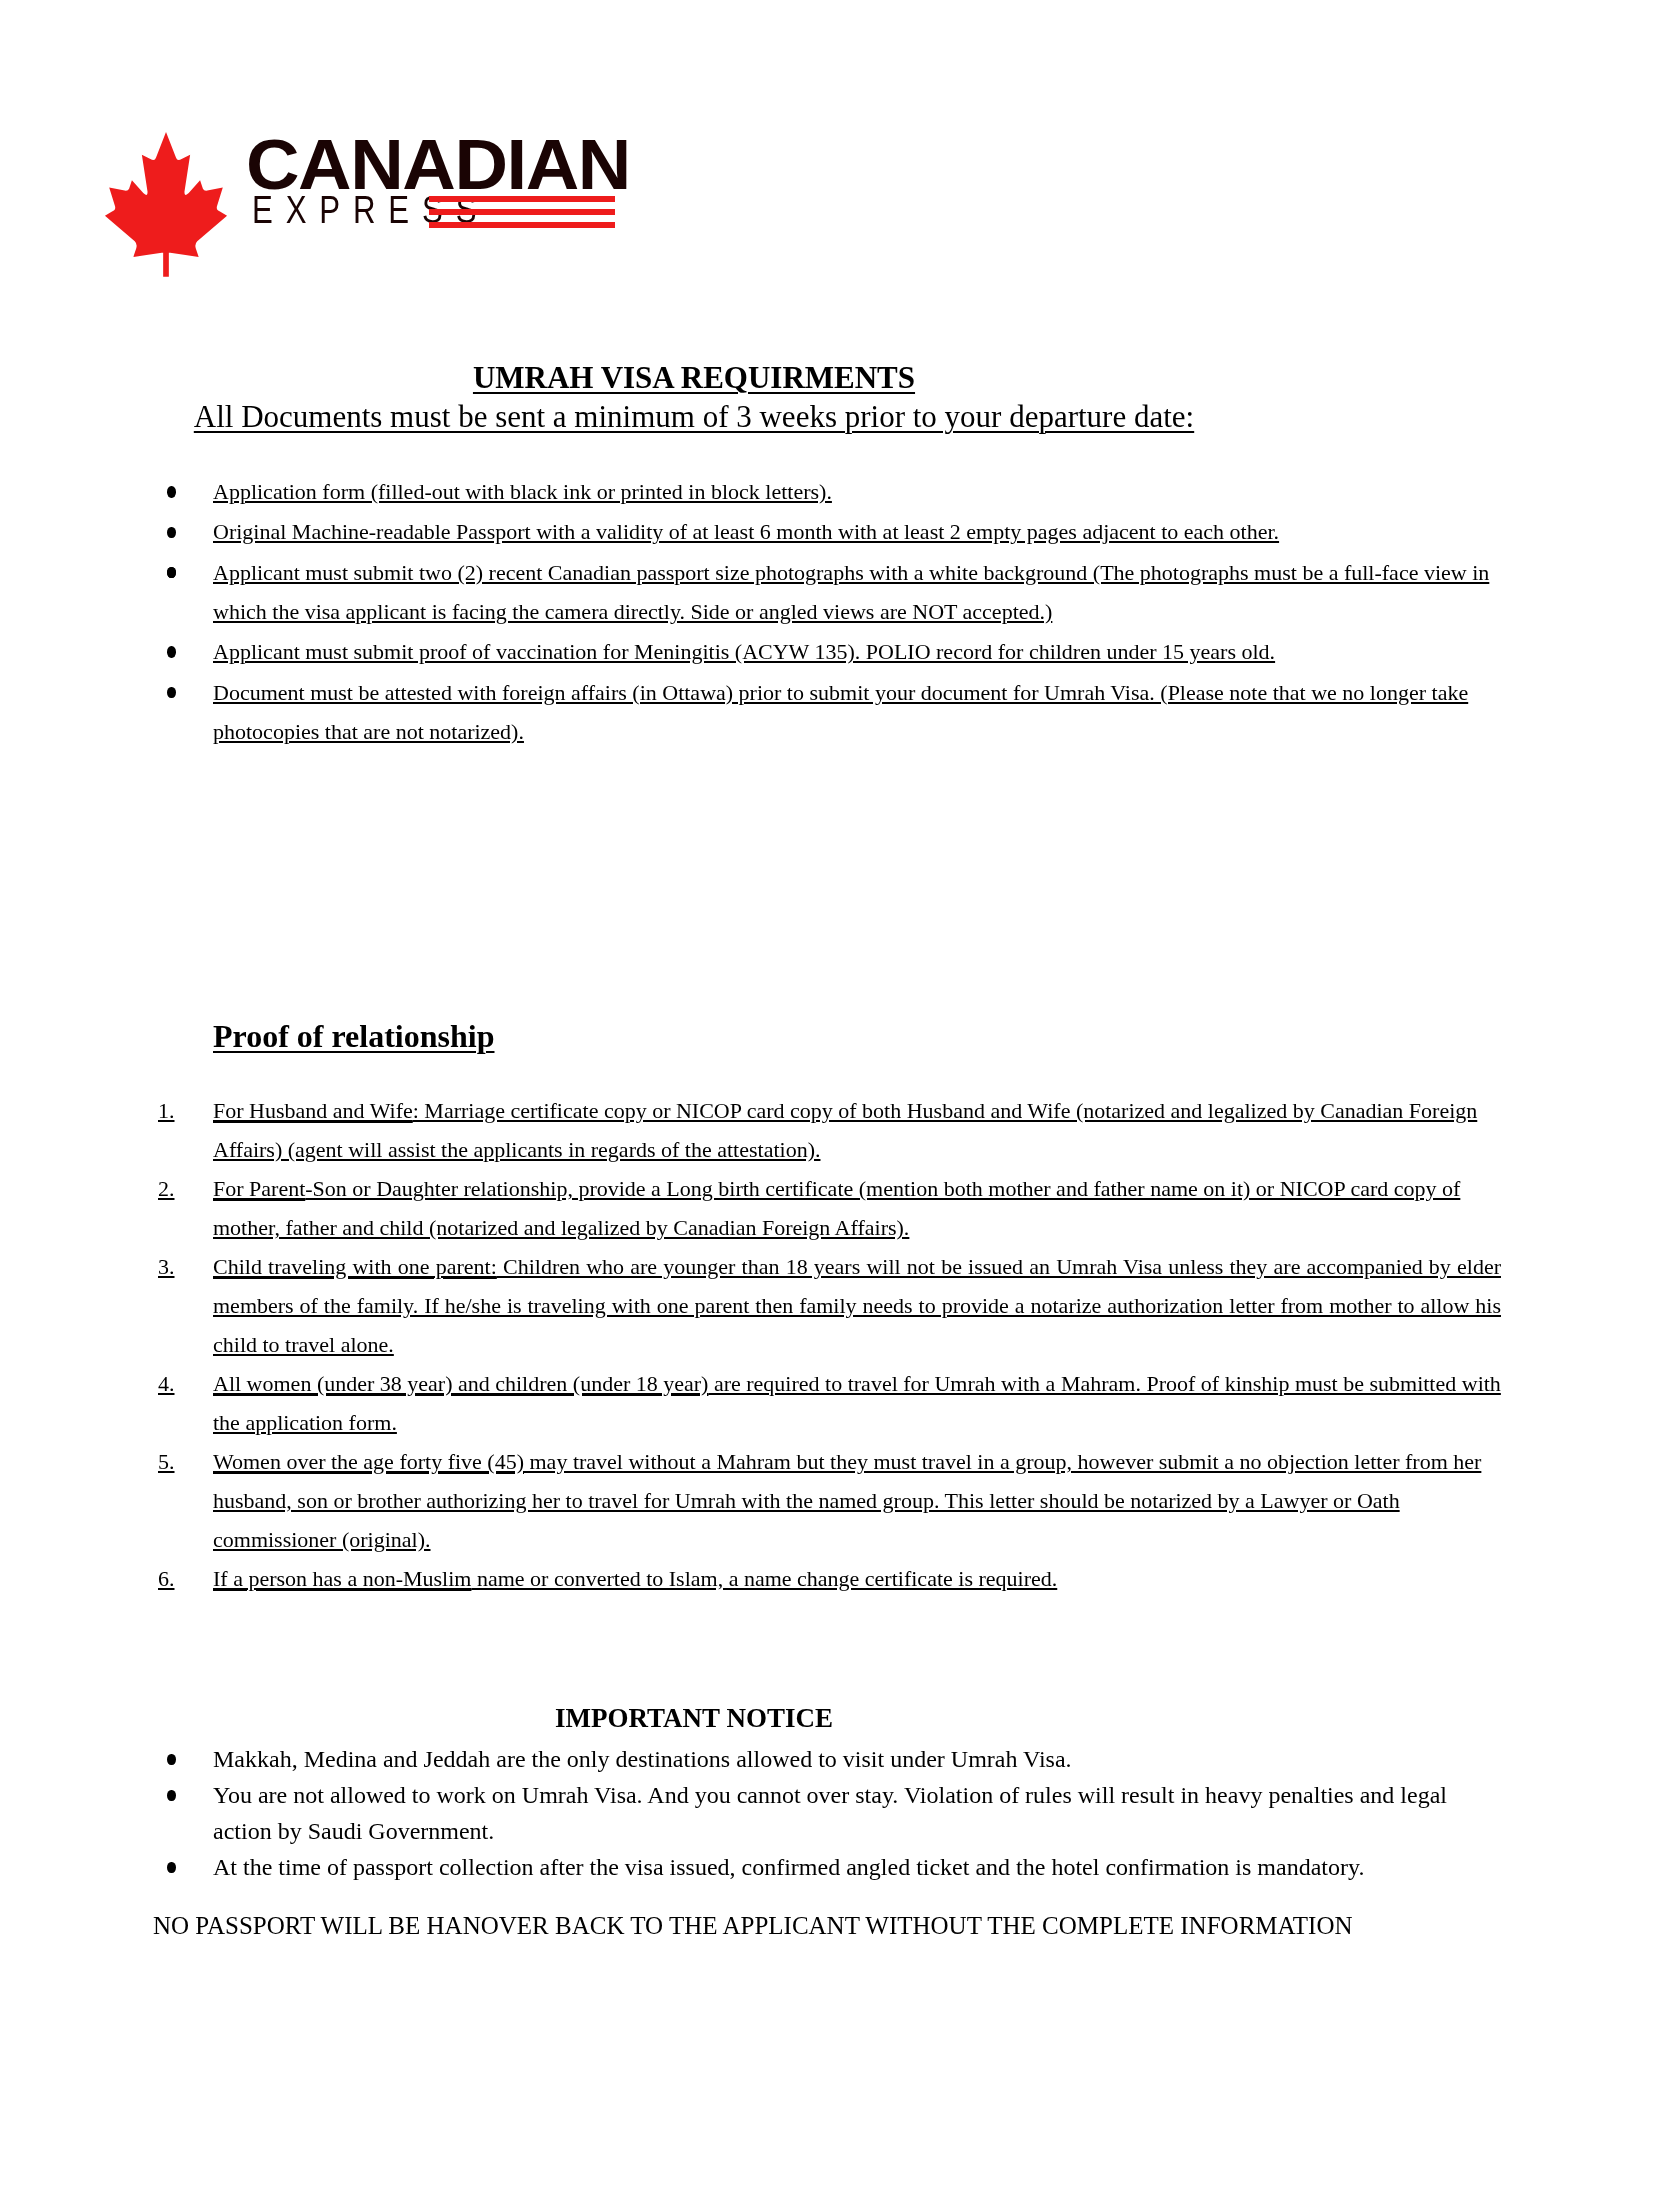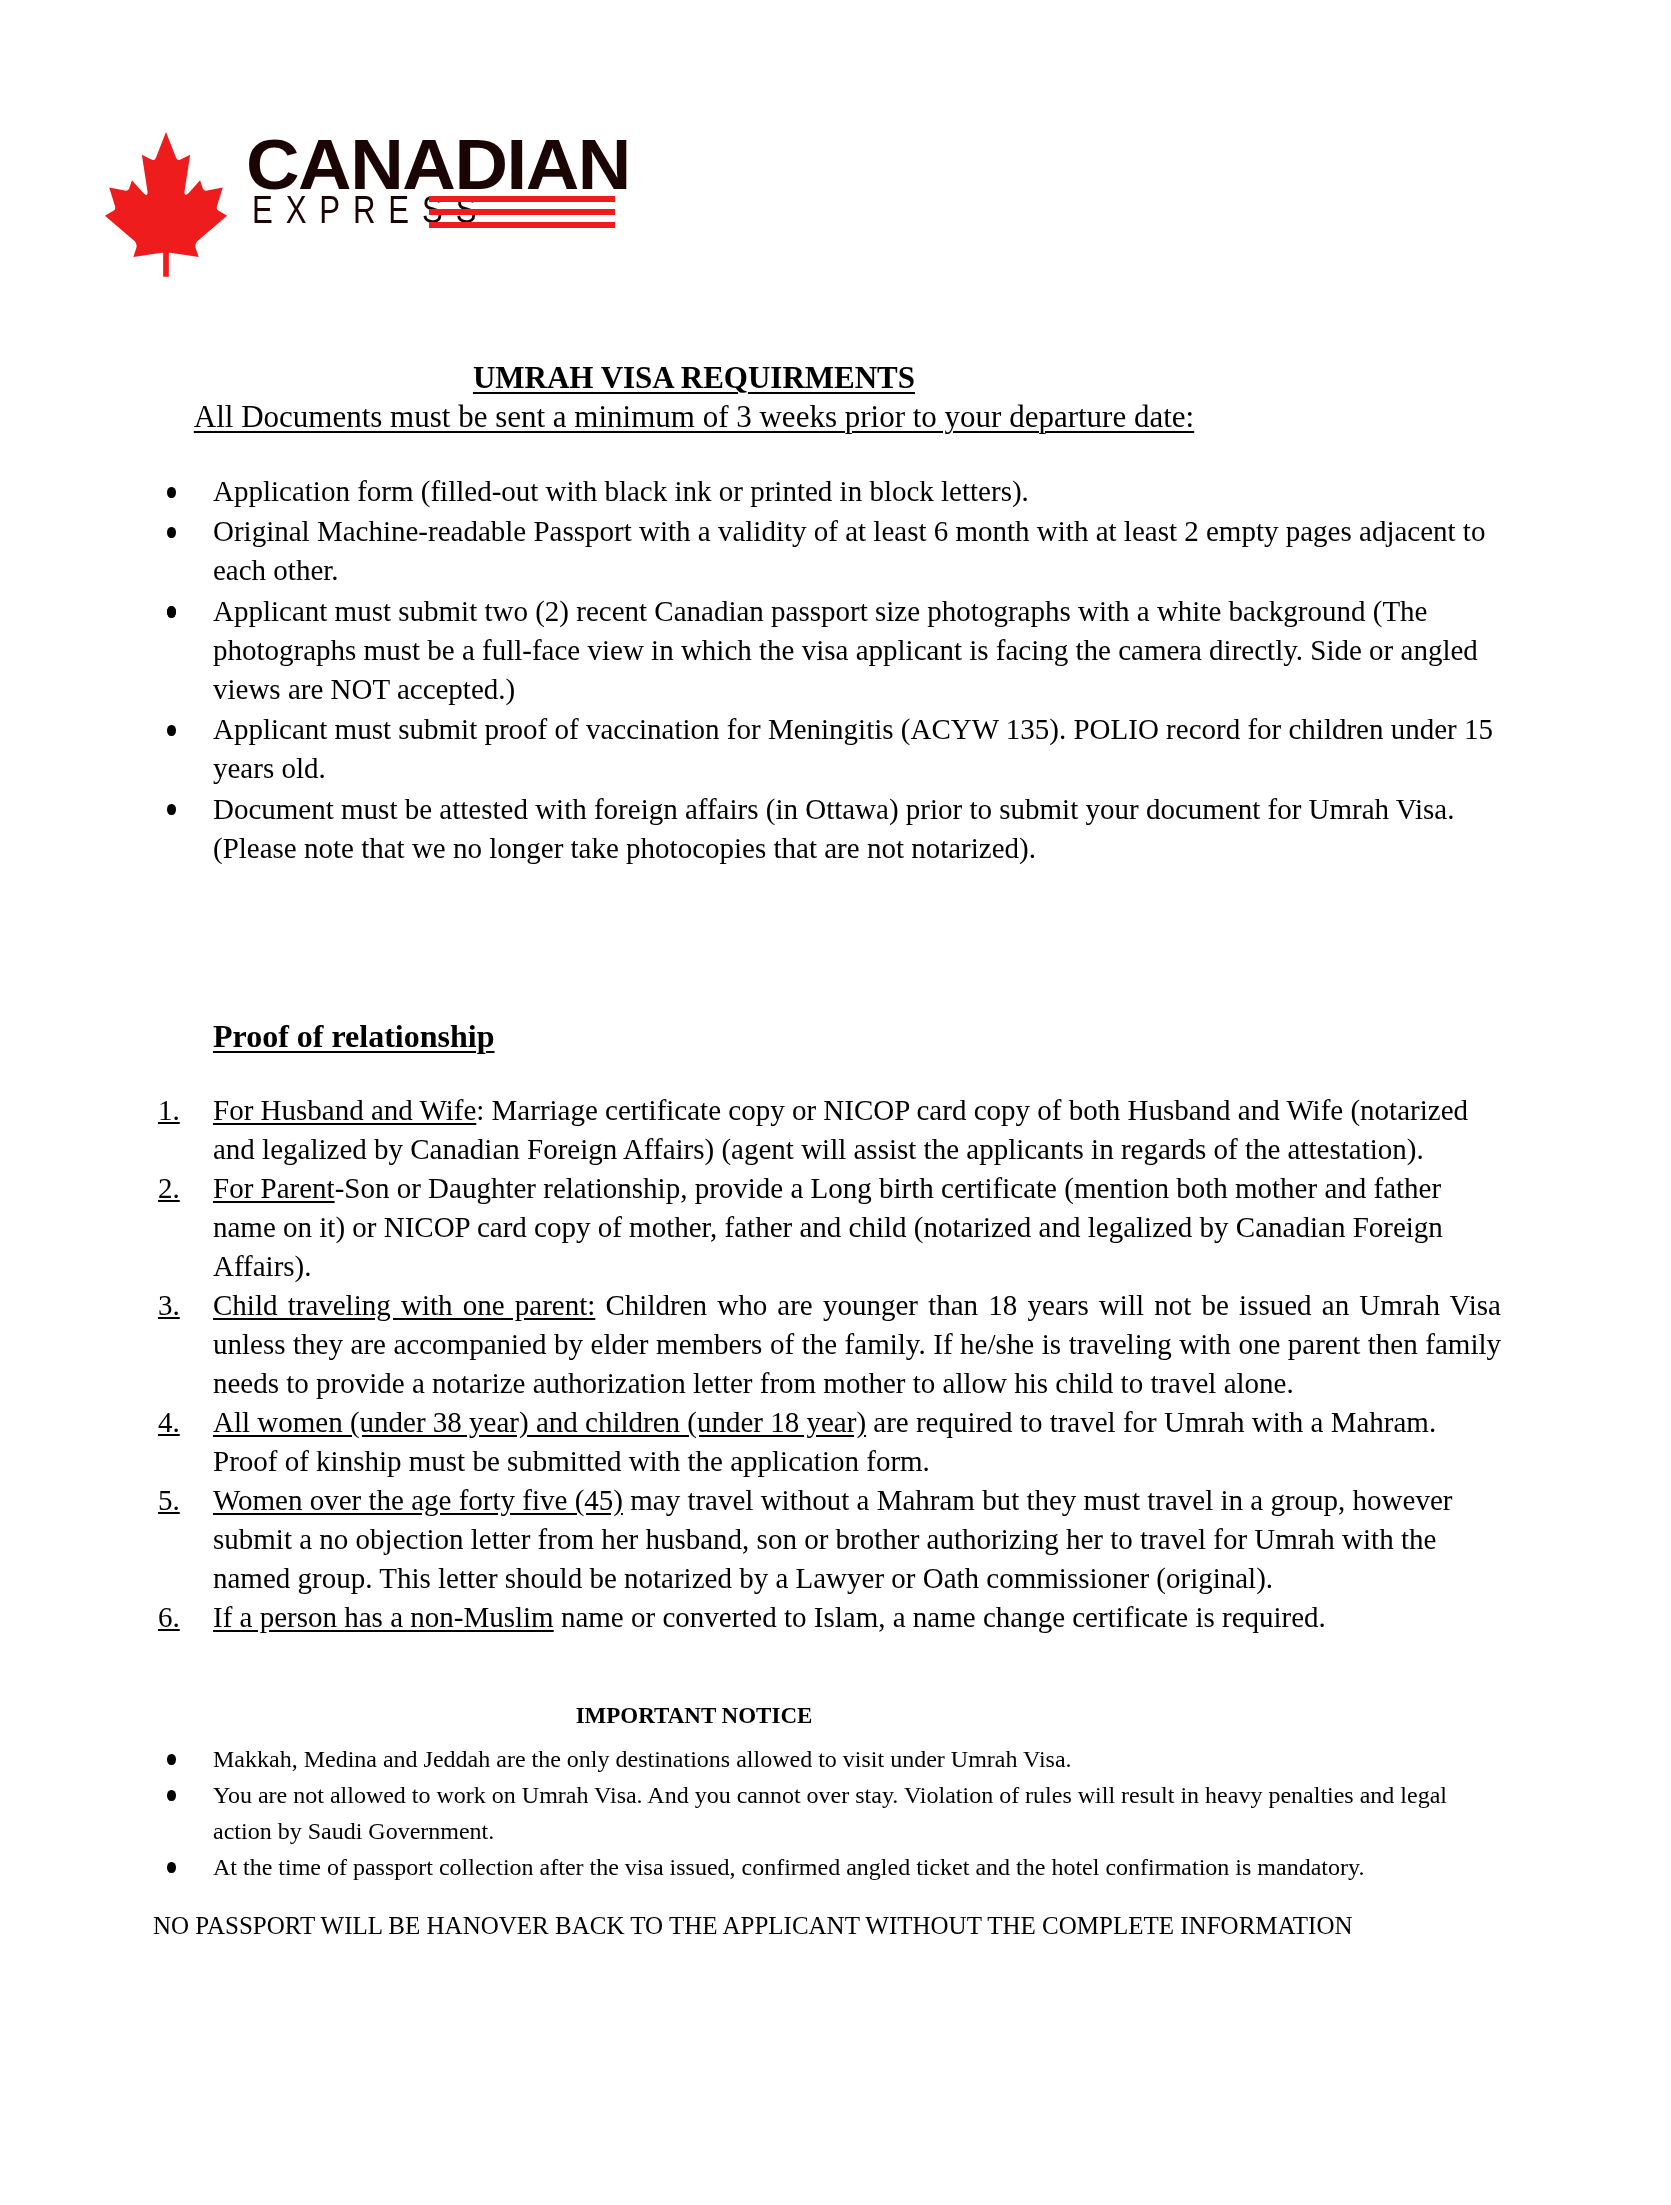--- a/index.html
+++ b/index.html
@@ -23,37 +23,37 @@
 
     
     .center { left: 0; width: 1388px; text-align: center; }
     #title { top: 360px; font-size: 31px; font-weight: bold; }
     #title span, #subtitle span { text-decoration: underline; text-decoration-thickness: 2.1px; text-underline-offset: 3.6px; }
     #subtitle { top: 399px; font-size: 31px; font-weight: normal; }
 
     
     .list { left: 0; width: 1672px; margin: 0; padding: 0; list-style: none; }
     .item { position: relative; padding-left: 213px; padding-right: 171px; }
-    .body-text { font-size: 29px; line-height: 39px; }
+    .body-text { font-size: 22px; line-height: 39px; text-decoration: underline; }
     .marker { position: absolute; left: 157px; top: 0; width: 28.5px; text-align: center; }
     .bullet-dot { display: inline-block; width: 8.5px; height: 11.4px; border-radius: 50%; background: #000; vertical-align: middle; margin-top: -4.3px; }
     .num { left: 158px; text-align: left; text-decoration: underline; }
     .u { text-decoration: underline; text-underline-offset: 2.8px; }
     .justify { text-align: justify; text-align-last: left; }
 
     #bullets { top: 472px; }
     #bullets .item { margin-bottom: 1.4px; }
 
     #proof-heading { left: 213px; top: 1018px; font-size: 32px; font-weight: bold;
                      text-decoration: underline; text-decoration-thickness: 2.1px; text-underline-offset: 4.3px; }
 
     #numbered { top: 1091px; }
     #numbered .item { margin-bottom: 0px; }
 
-    #notice-heading { top: 1703px; font-size: 23px; font-weight: bold; }
+    #notice-heading { top: 1703px; font-size: 27px; font-weight: bold; }
     #notice-list { top: 1741px; }
     .notice-text { font-size: 24px; line-height: 36px; }
     #notice-list .item { margin-bottom: 0; }
 
     #final-line { left: 153px; top: 1912px; font-size: 25px; white-space: nowrap; }
   </style>
 </head>
 <body>
 
 <div id="logo" class="abs">

